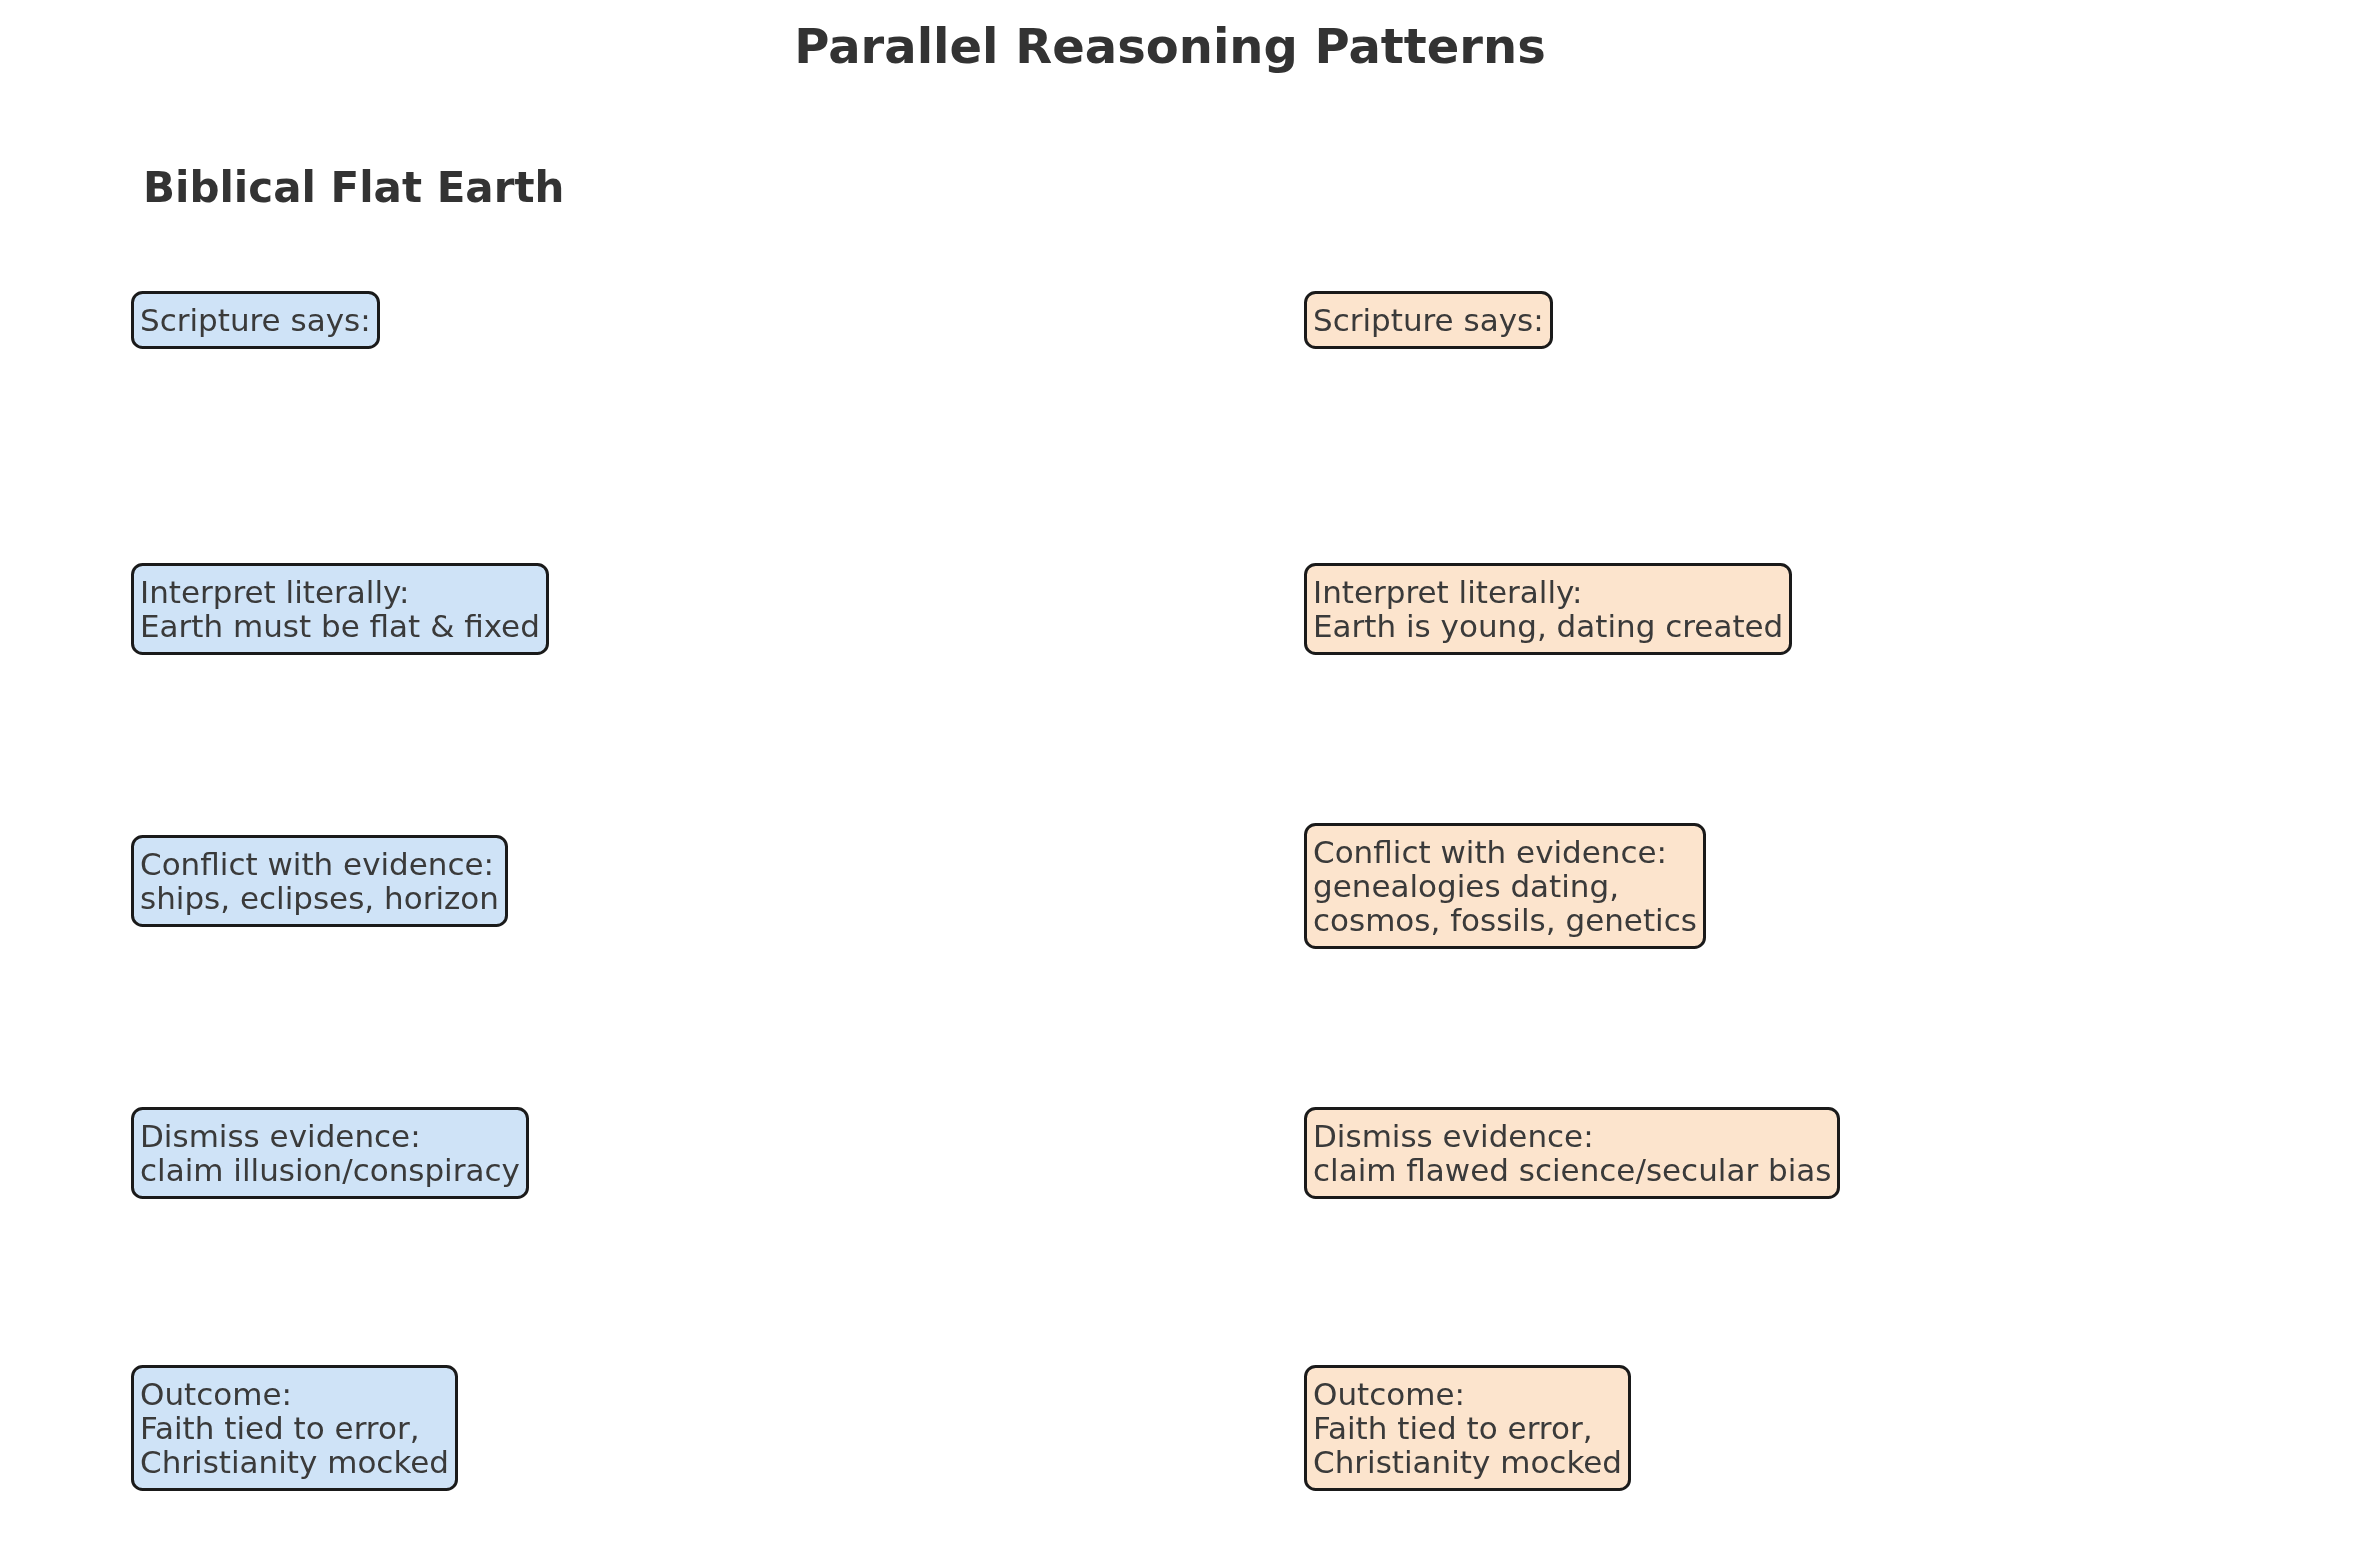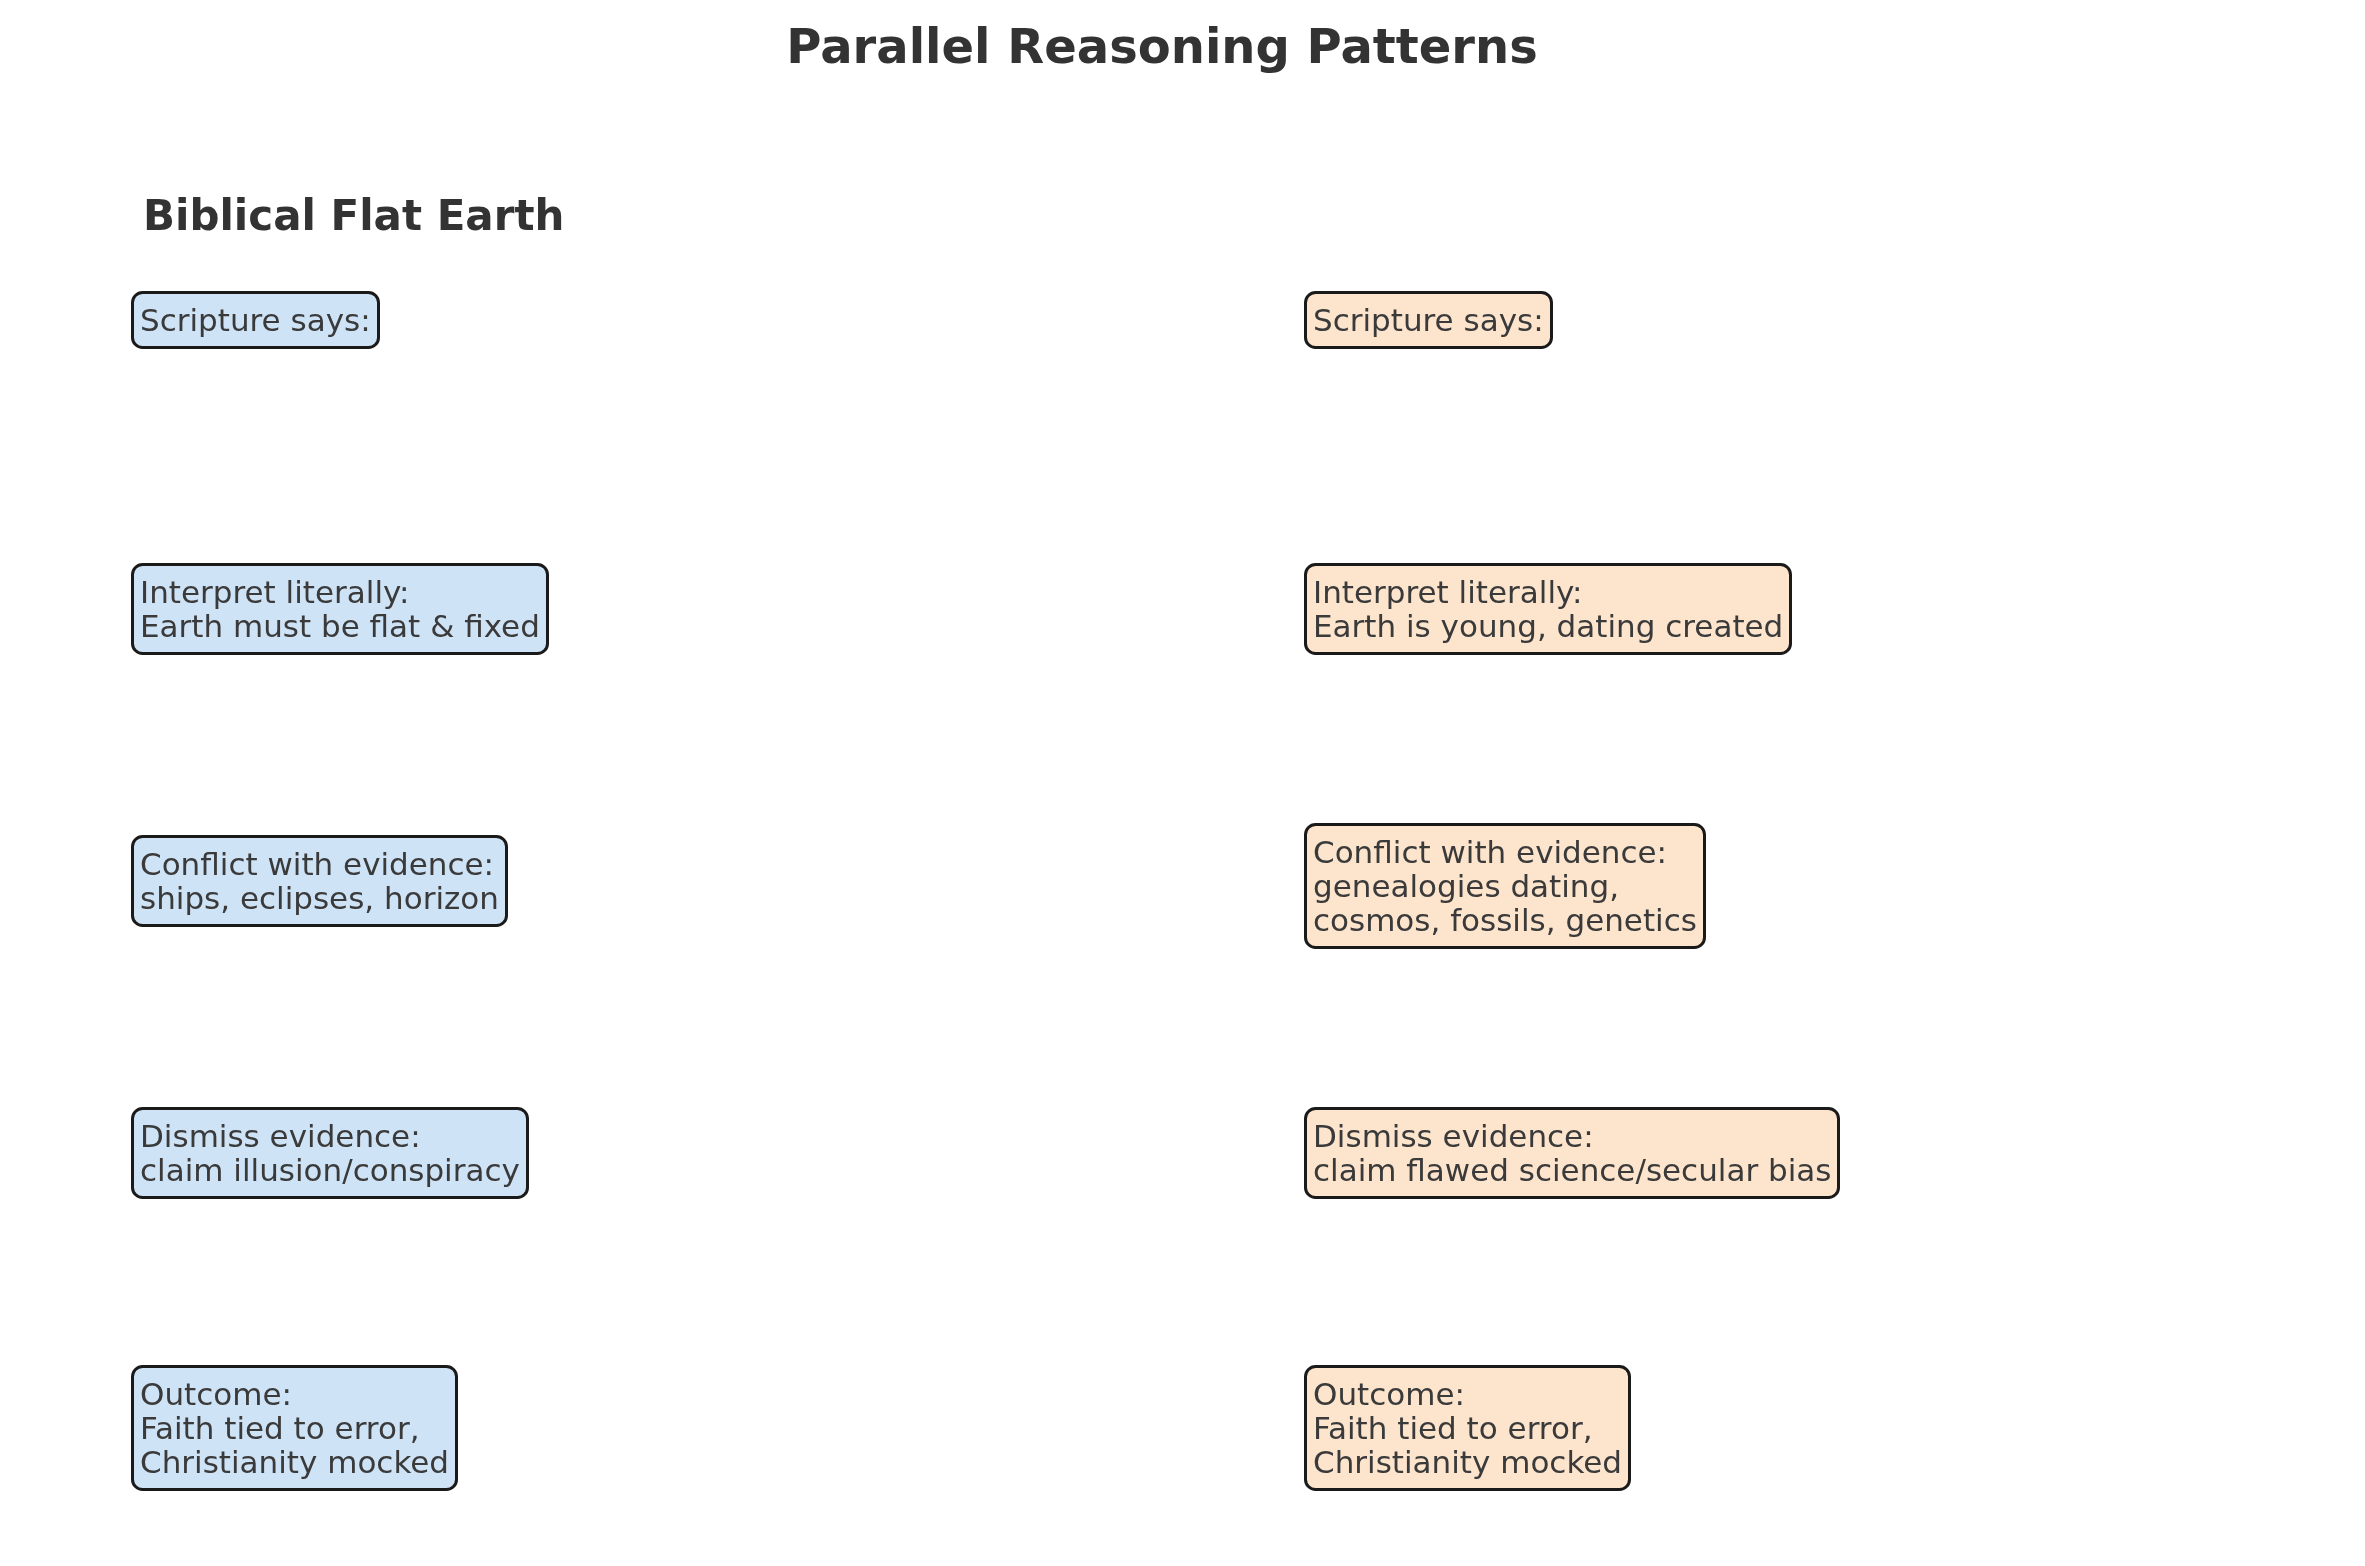--- a/index.html
+++ b/index.html
@@ -17,20 +17,21 @@
   }
   .title {
     position: absolute;
     top: 18px;
     left: 0;
     width: 2324px;
     text-align: center;
     font-size: 48px;
     font-weight: bold;
     color: #333333;
+    padding-left: 8px;
   }
   .col-header {
     position: absolute;
     font-size: 42px;
     font-weight: bold;
     color: #333333;
     white-space: nowrap;
   }
   .box {
     position: absolute;
@@ -45,21 +46,21 @@
   }
   .line { white-space: pre; }
 </style>
 </head>
 <body>
 
 <div id="canvas">
 
   <div class="title">Parallel Reasoning Patterns</div>
 
-  <div class="col-header" style="left:143px; top:163px;margin-top:28px;">Biblical Flat Earth</div>
+  <div class="col-header" style="left:143px; top:163px;">Biblical Flat Earth</div>
 
   <div class="box" style="left: 131px; top: 291px; background: rgb(207, 227, 247);">
     <div class="line">Scripture says:</div>
   </div>
 
   <div class="box" style="left: 131px; top: 563px; background: rgb(207, 227, 247);">
     <div class="line">Interpret literally:</div>
     <div class="line">Earth must be flat &amp; fixed</div>
   </div>
 

